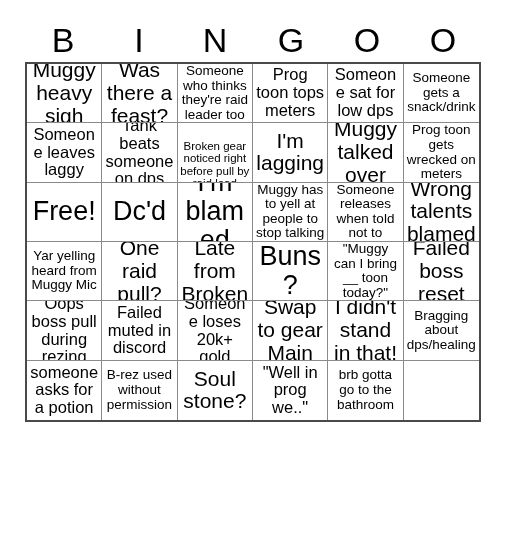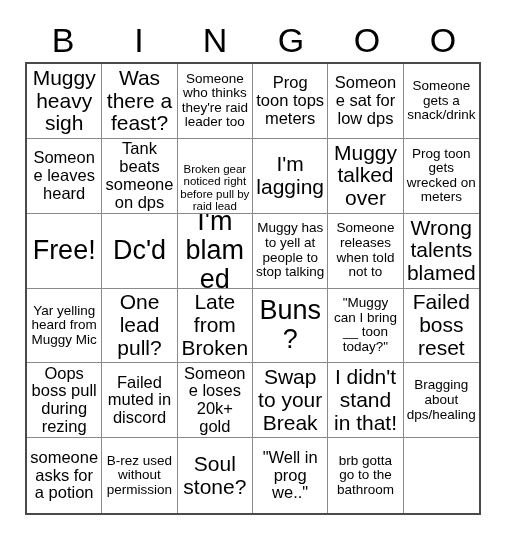--- a/index.html
+++ b/index.html
@@ -38,21 +38,21 @@
     color: #000000;
     line-height: 1;
     letter-spacing: 0px;
   }
   
   #grid {
     position: absolute;
     left: 25px;
     top: 62px;
     width: 456px;
-    height: 453px;
+    height: 360px;
     box-sizing: border-box;
     border: 2px solid #4a4a4a;
     display: grid;
     grid-template-columns: repeat(6, 1fr);
     grid-template-rows: repeat(6, 1fr);
     background: #ffffff;
   }
   .cell {
     box-sizing: border-box;
     border-right: 1px solid #8a8a8a;
@@ -107,21 +107,21 @@
       <div class="cell">
         <span class="cell-text fs-md">Prog toon tops meters</span>
       </div>
       <div class="cell">
         <span class="cell-text fs-md">Someone sat for low dps</span>
       </div>
       <div class="cell">
         <span class="cell-text fs-sm">Someone gets a snack/drink</span>
       </div>
       <div class="cell">
-        <span class="cell-text fs-md">Someone leaves heard</span>
+        <span class="cell-text fs-md">Someone leaves laggy</span>
       </div>
       <div class="cell">
         <span class="cell-text fs-md">Tank beats someone on dps</span>
       </div>
       <div class="cell">
         <span class="cell-text fs-xs">Broken gear noticed right before pull by raid lead</span>
       </div>
       <div class="cell">
         <span class="cell-text fs-lg">I'm lagging</span>
       </div>
@@ -146,21 +146,21 @@
       <div class="cell">
         <span class="cell-text fs-sm">Someone releases when told not to</span>
       </div>
       <div class="cell">
         <span class="cell-text fs-lg">Wrong talents blamed</span>
       </div>
       <div class="cell">
         <span class="cell-text fs-sm">Yar yelling heard from Muggy Mic</span>
       </div>
       <div class="cell">
-        <span class="cell-text fs-lg">One lead pull?</span>
+        <span class="cell-text fs-lg">One raid pull?</span>
       </div>
       <div class="cell">
         <span class="cell-text fs-lg">Late from Broken</span>
       </div>
       <div class="cell">
         <span class="cell-text fs-xl">Buns?</span>
       </div>
       <div class="cell">
         <span class="cell-text fs-sm">"Muggy can I bring __ toon today?"</span>
       </div>
@@ -170,21 +170,21 @@
       <div class="cell">
         <span class="cell-text fs-md">Oops boss pull during rezing</span>
       </div>
       <div class="cell">
         <span class="cell-text fs-md">Failed muted in discord</span>
       </div>
       <div class="cell">
         <span class="cell-text fs-md">Someone loses 20k+ gold</span>
       </div>
       <div class="cell">
-        <span class="cell-text fs-lg">Swap to your Break</span>
+        <span class="cell-text fs-lg">Swap to gear Main</span>
       </div>
       <div class="cell">
         <span class="cell-text fs-lg">I didn't stand in that!</span>
       </div>
       <div class="cell">
         <span class="cell-text fs-sm">Bragging about dps/healing</span>
       </div>
       <div class="cell">
         <span class="cell-text fs-md">someone asks for a potion</span>
       </div>

